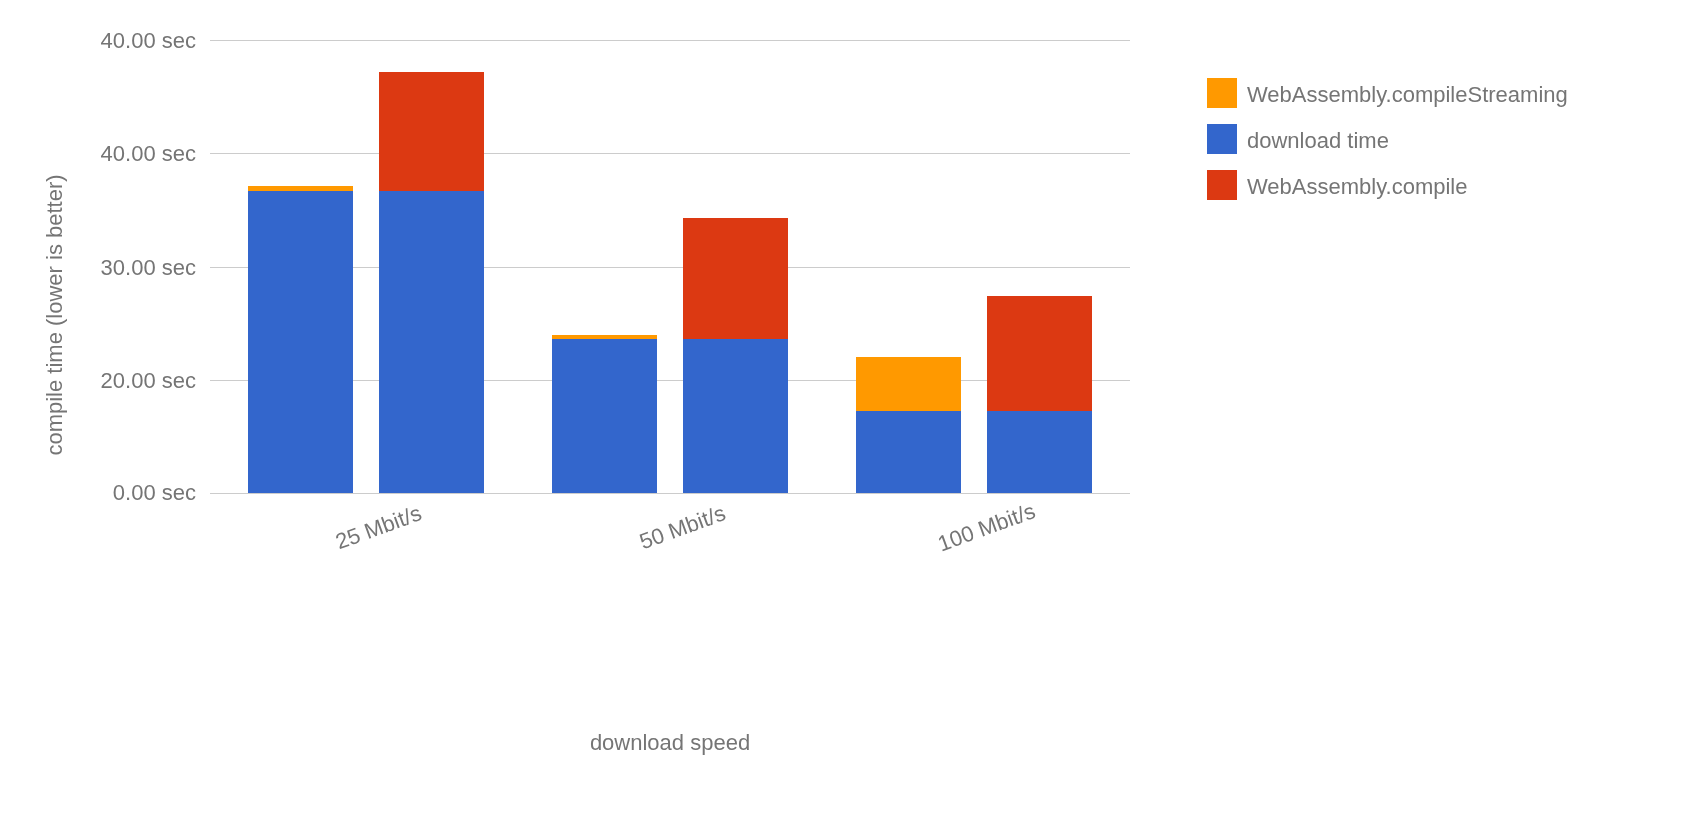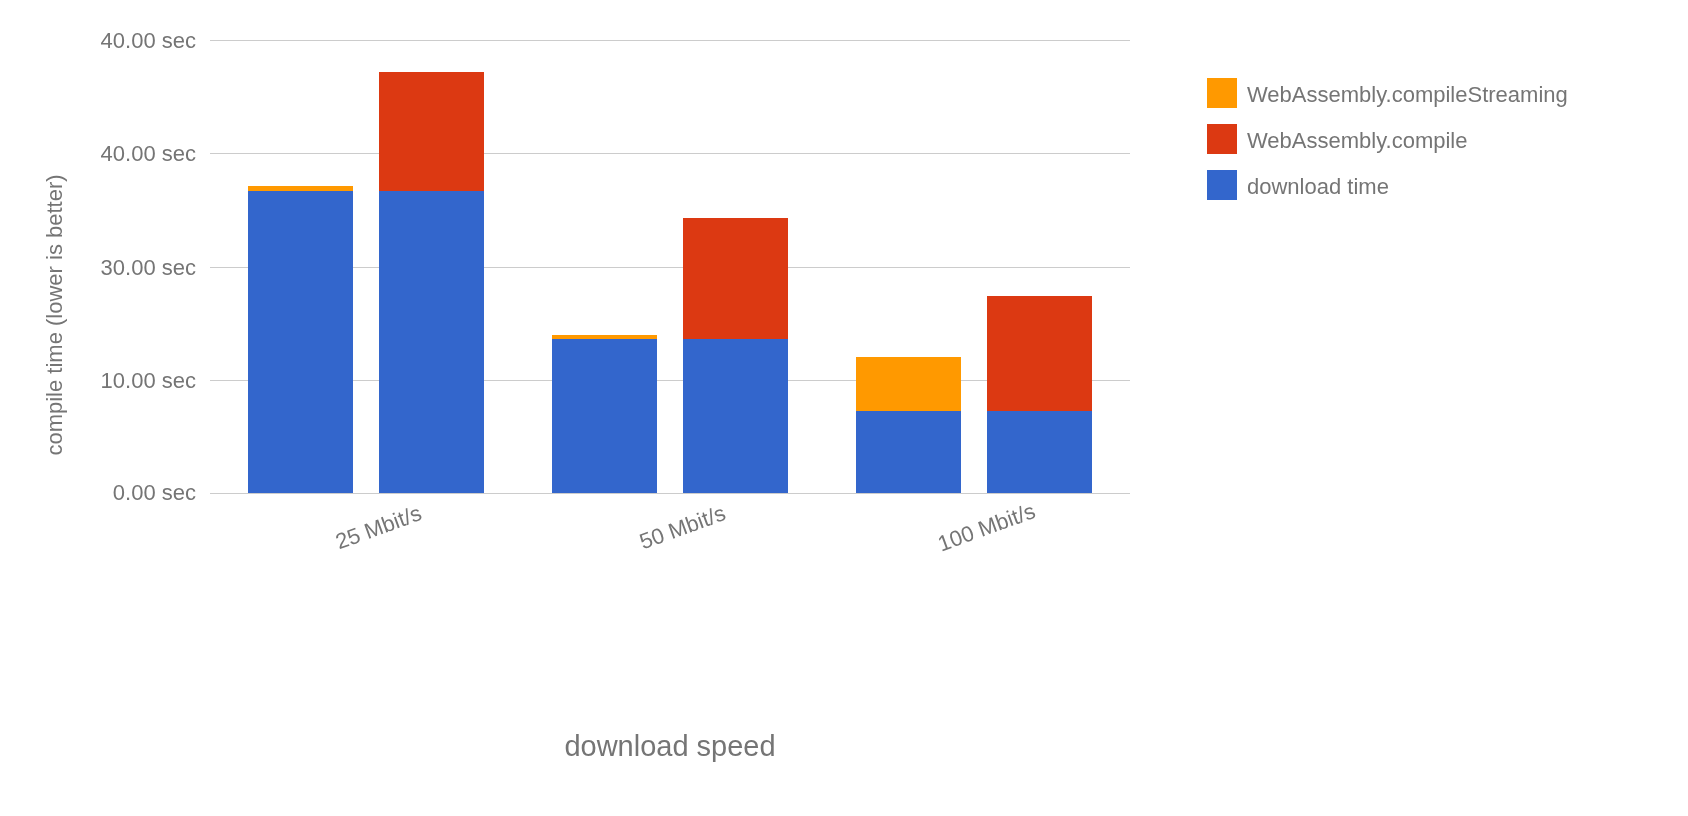--- a/index.html
+++ b/index.html
@@ -74,21 +74,21 @@
     transform: translate(-50%, -50%) rotate(-90deg);
     font-size: 22px;
     color: #757575;
     white-space: nowrap;
   }
   .x-title {
     position: absolute;
     left: 670px;
     top: 730px;
     transform: translateX(-50%);
-    font-size: 29px;
+    font-size: 22px;
     color: #757575;
   }
 
   
   .legend {
     position: absolute;
     left: 1160px;
     top: 78px;
     font-size: 22px;
     color: #757575;
@@ -130,21 +130,21 @@
 
     <div class="grid-line" style="top:25%;">
       <div class="y-tick">40.00 sec</div>
     </div>
 
     <div class="grid-line" style="top:50%;">
       <div class="y-tick">30.00 sec</div>
     </div>
 
     <div class="grid-line" style="top:75%;">
-      <div class="y-tick">10.00 sec</div>
+      <div class="y-tick">20.00 sec</div>
     </div>
 
     <div class="grid-line" style="top:100%; border-top:none;">
       <div class="y-tick">0.00 sec</div>
     </div>
 
     <div class="x-tick" style="left:17%;">25 Mbit/s</div>
 
     <div class="bar-slot" style="left:calc(17% - 118px);">
       <div class="bar">
@@ -193,22 +193,22 @@
       </div>
     </div>
   </div>
 
   <div class="legend">
     <div class="legend-row">
       <div class="swatch stream"></div>
       <span>WebAssembly.compileStreaming</span>
     </div>
     <div class="legend-row">
+      <div class="swatch download"></div>
+      <span>download time</span>
+    </div>
+    <div class="legend-row">
       <div class="swatch compile"></div>
       <span>WebAssembly.compile</span>
     </div>
-    <div class="legend-row">
-      <div class="swatch download"></div>
-      <span>download time</span>
-    </div>
   </div>
 
 </div>
 
 </body></html>

